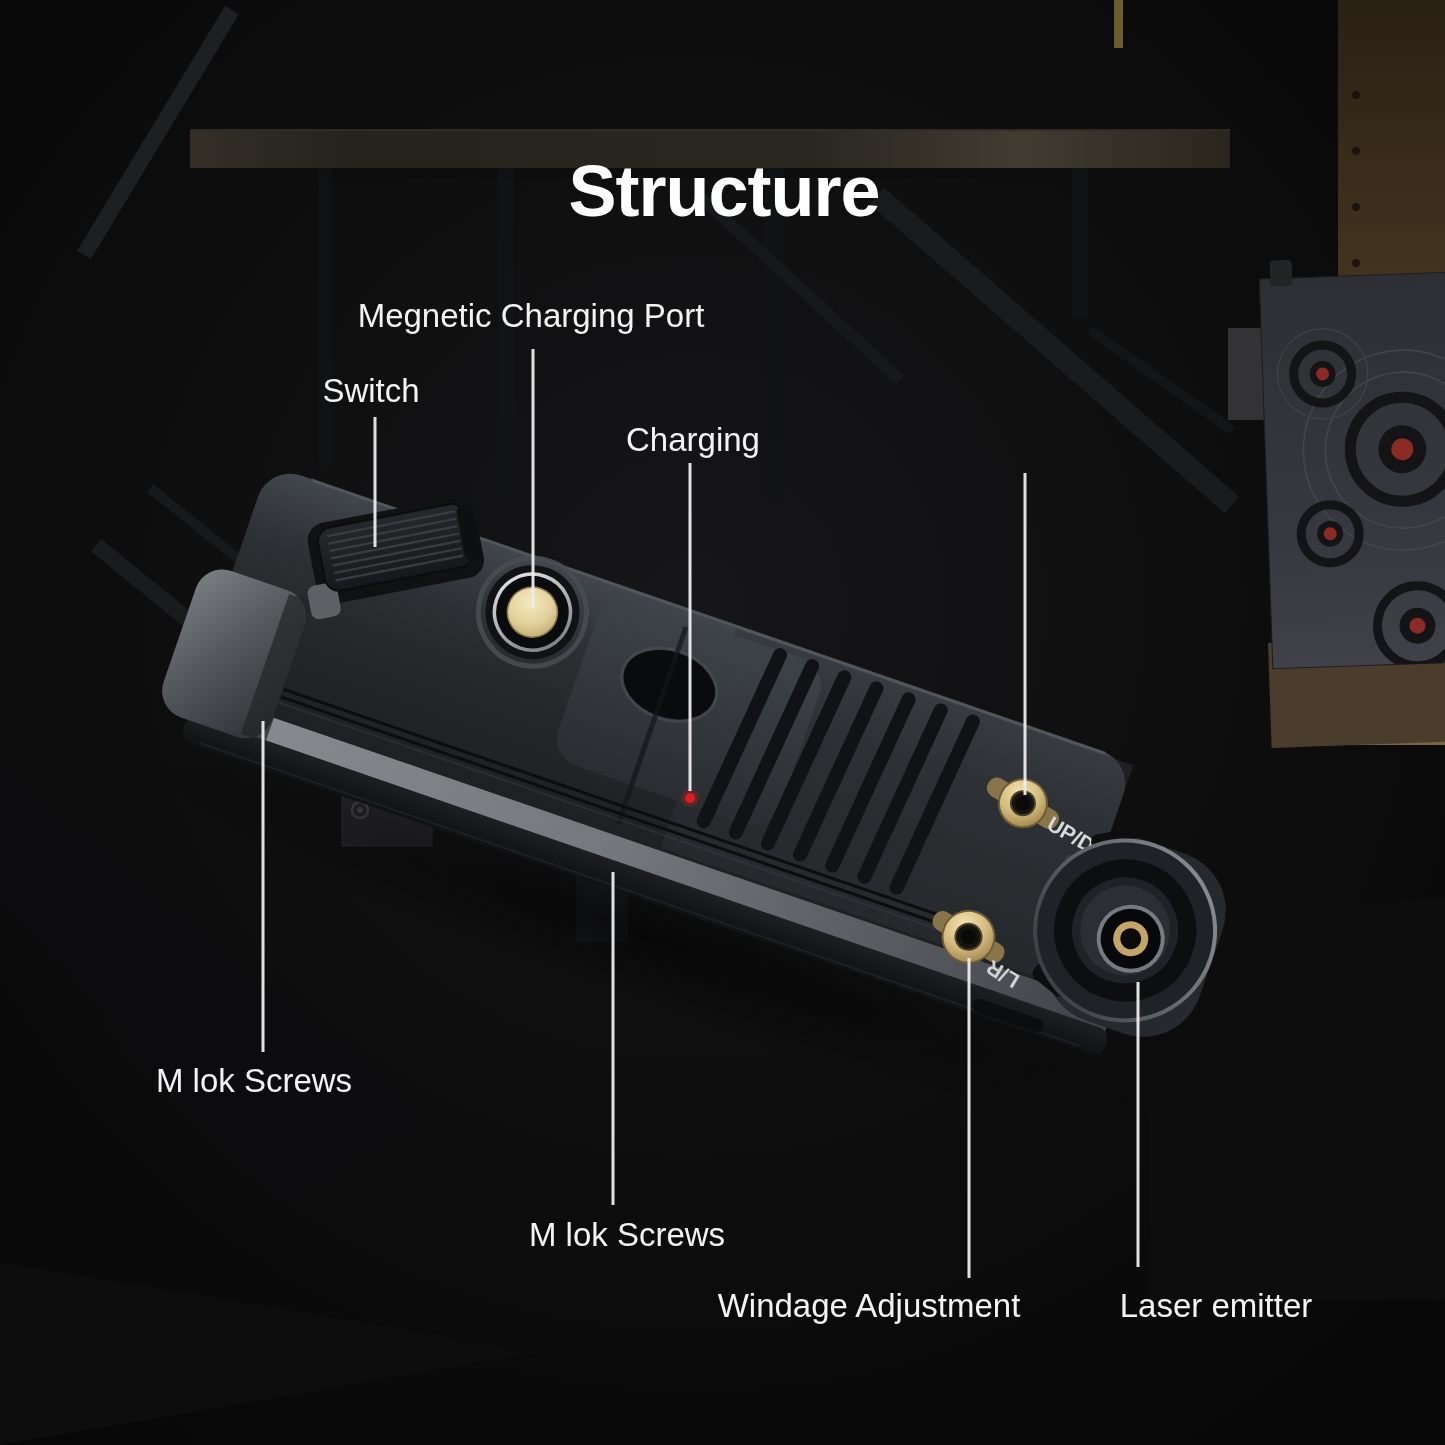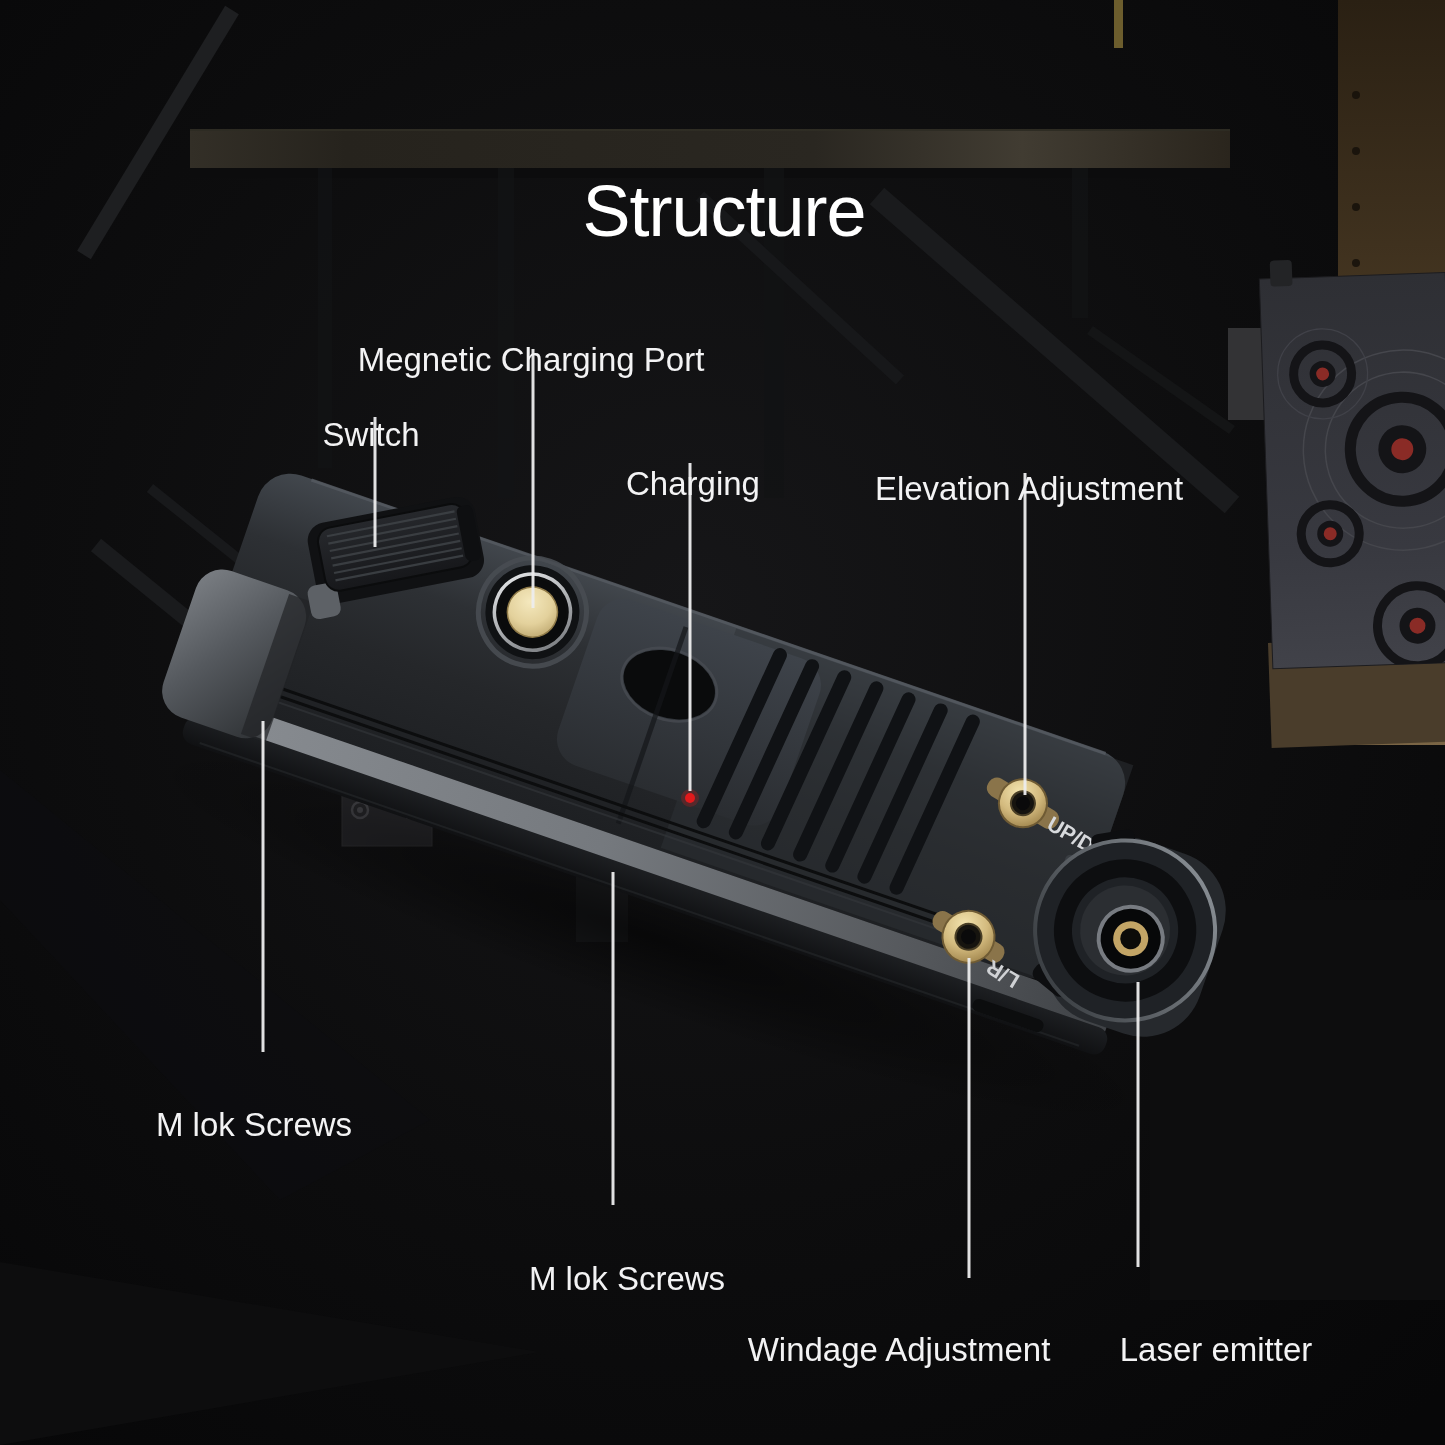--- a/index.html
+++ b/index.html
@@ -5,33 +5,33 @@
   html,body{margin:0;padding:0;background:#000;}
   .canvas{
     position:relative;width:1445px;height:1445px;overflow:hidden;
     background:#0a0a0b;font-family:"Liberation Sans",sans-serif;
   }
   .scene-svg{position:absolute;left:0;top:0;z-index:1;}
   .labels{position:absolute;left:0;top:0;width:100%;height:100%;z-index:3;pointer-events:none;}
   .page-title{
     position:absolute;transform:translate(-50%,-50%);
     left:724px;top:191px;
-    color:#ffffff;font-size:72px;font-weight:normal;letter-spacing:-1px;white-space:nowrap;margin-top:20px;
+    color:#ffffff;font-size:72px;font-weight:bold;letter-spacing:-1px;white-space:nowrap;
   }
   .callout{
     position:absolute;transform:translate(-50%,-50%);
-    color:#f3f3f4;font-size:33px;font-weight:400;white-space:nowrap;margin-top:44px;
+    color:#f3f3f4;font-size:33px;font-weight:400;white-space:nowrap;
   }
   .co-port{left:531px;top:316px;}
   .co-switch{left:371px;top:391px;}
   .co-indicator{left:693px;top:440px;}
   .co-elevation{left:1029px;top:445px;}
   .co-mlok-left{left:254px;top:1081px;}
   .co-mlok-mid{left:627px;top:1235px;}
-  .co-windage{left:899px;top:1306px;}
+  .co-windage{left:869px;top:1306px;}
   .co-laser{left:1216px;top:1306px;}
 </style>
 </head>
 <body>
 
 <div class="canvas">
 
   <svg class="scene-svg" width="1445" height="1445" viewBox="0 0 1445 1445">
     <defs>
       <radialGradient id="bgGrad" cx="48%" cy="42%" r="75%">
@@ -307,20 +307,19 @@
       <line x1="969" y1="958" x2="969" y2="1278"></line>
       <line x1="1138" y1="982" x2="1138" y2="1267"></line>
     </g>
   </svg>
 
   <div class="labels">
     <div class="page-title">Structure</div>
     <div class="callout co-port">Megnetic Charging Port</div>
     <div class="callout co-switch">Switch</div>
     <div class="callout co-indicator">Charging</div>
-    <div class="callout co-elevation">Elevation Adjustment</div>
     <div class="callout co-mlok-left">M lok Screws</div>
     <div class="callout co-mlok-mid">M lok Screws</div>
     <div class="callout co-windage">Windage Adjustment</div>
     <div class="callout co-laser">Laser emitter</div>
   </div>
 
 </div>
 
 </body></html>

